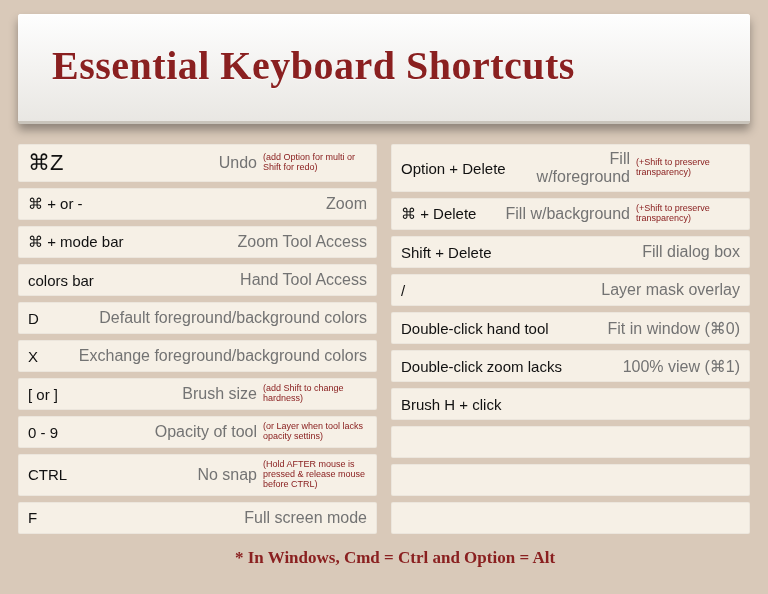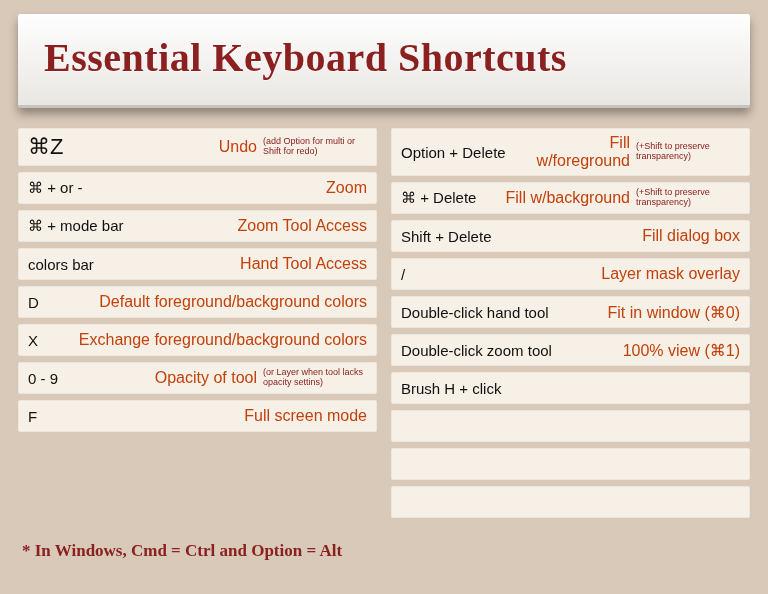--- a/index.html
+++ b/index.html
@@ -12,21 +12,21 @@
   }
   .header{
     margin:14px 18px 0 18px;
     background:linear-gradient(#fefefe,#e9e7e3);
     border-radius:3px;
     box-shadow:0 6px 10px rgba(0,0,0,0.35),0 1px 0 #fff inset;
     padding:14px 20px 18px 20px;
     border-bottom:3px solid #c9c4bb;
   }
   .header h1{
-    margin:6px;
+    margin:14px;
     font-family:"Comic Sans MS","Marker Felt","Brush Script MT",cursive;
     font-weight:700;
     font-size:40px;
     color:#8a2020;
     letter-spacing:0.5px;
     text-shadow:0 1px 0 rgba(255,255,255,0.6);
   }
   .columns{
     display:flex;
     gap:14px;
@@ -46,41 +46,42 @@
   }
   .cell.empty{background:#f6f0e6}
   .keys{
     color:#111;
     font-size:15px;
     flex:0 0 auto;
     white-space:nowrap;
   }
   .big .keys{font-size:22px}
   .action{
-    color:#c2410c;
+    color:#737373;
     font-size:16px;
     text-align:right;
     flex:1 1 auto;
     padding-left:8px;
   }
   .note{
     color:#8a2020;
     font-size:9px;
     line-height:1.1;
     flex:0 0 auto;
     padding-left:6px;
     max-width:104px;
     text-align:left;
   }
   .footnote{
     font-family:"Comic Sans MS","Marker Felt",cursive;
     font-weight:700;
     color:#8a2020;
     font-size:17px;
-    padding:23px 0 0 22px;
+    padding:14px 0 0 22px;
+    text-align:center;
   }
 </style>
 </head>
 <body>
 
 <div class="header">
   <h1>Essential Keyboard Shortcuts</h1>
 </div>
 
 <div class="columns">
@@ -104,23 +105,33 @@
       </div>
       <div class="cell">
         <span class="keys">D</span>
         <span class="action">Default foreground/background colors</span>
       </div>
       <div class="cell">
         <span class="keys">X</span>
         <span class="action">Exchange foreground/background colors</span>
       </div>
       <div class="cell">
+        <span class="keys">[ or ]</span>
+        <span class="action">Brush size</span>
+        <span class="note">(add Shift to change hardness)</span>
+      </div>
+      <div class="cell">
         <span class="keys">0 - 9</span>
         <span class="action">Opacity of tool</span>
         <span class="note">(or Layer when tool lacks opacity settins)</span>
+      </div>
+      <div class="cell">
+        <span class="keys">CTRL</span>
+        <span class="action">No snap</span>
+        <span class="note">(Hold AFTER mouse is pressed &amp; release mouse before CTRL)</span>
       </div>
       <div class="cell">
         <span class="keys">F</span>
         <span class="action">Full screen mode</span>
       </div>
     </div>
   <div class="col" id="col-right">
       <div class="cell">
         <span class="keys">Option + Delete</span>
         <span class="action">Fill w/foreground</span>
@@ -137,21 +148,21 @@
       </div>
       <div class="cell">
         <span class="keys">/</span>
         <span class="action">Layer mask overlay</span>
       </div>
       <div class="cell">
         <span class="keys">Double-click hand tool</span>
         <span class="action">Fit in window (⌘0)</span>
       </div>
       <div class="cell">
-        <span class="keys">Double-click zoom tool</span>
+        <span class="keys">Double-click zoom lacks</span>
         <span class="action">100% view (⌘1)</span>
       </div>
       <div class="cell">
         <span class="keys">Brush H + click</span>
       </div>
       <div class="cell empty"></div>
       <div class="cell empty"></div>
       <div class="cell empty"></div>
     </div>
 </div>

